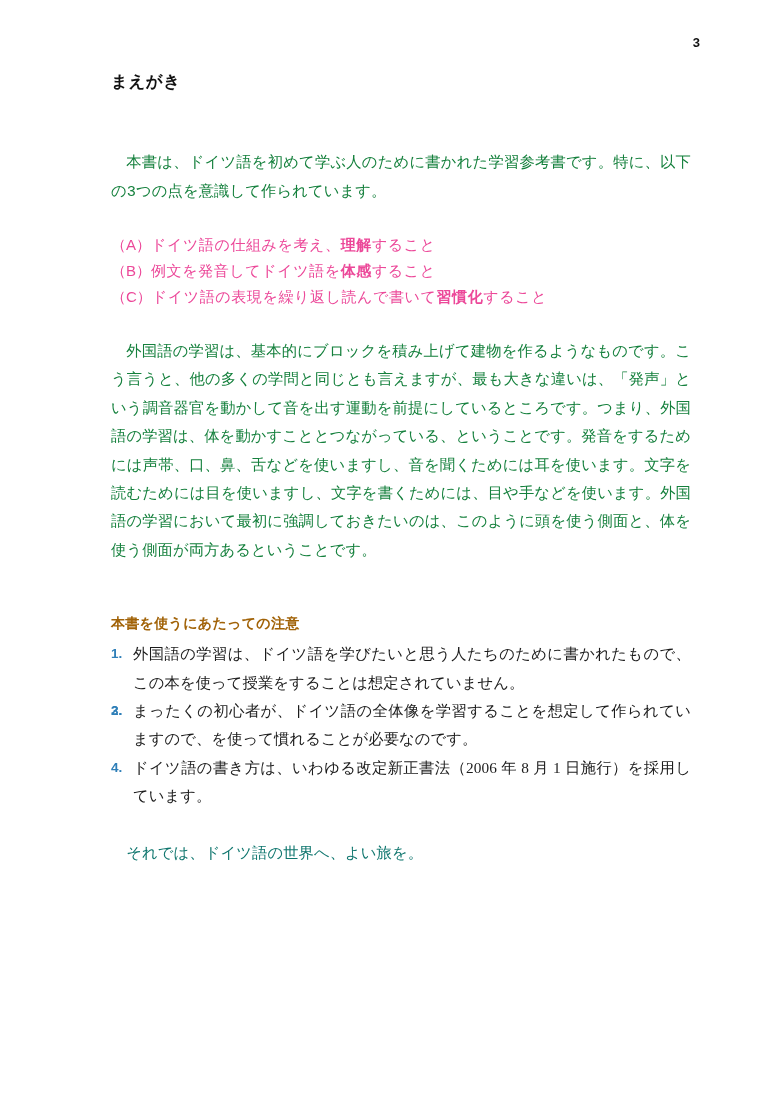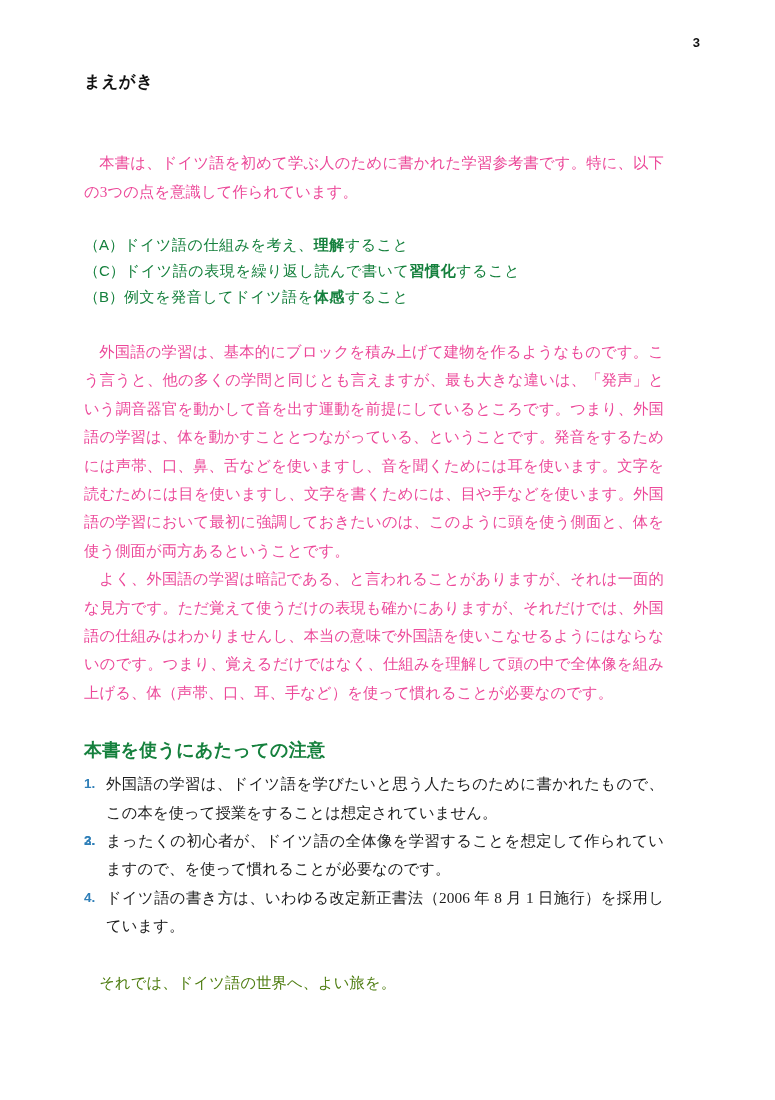--- a/index.html
+++ b/index.html
@@ -27,52 +27,52 @@
     font-family: "Liberation Sans", "DejaVu Sans", sans-serif;
     font-weight: bold;
     font-size: 13px;
     color: #111111;
     letter-spacing: 0;
   }
 
   
   .content {
     position: absolute;
-    left: 84px;
+    left: 111px;
     top: 70px;
     width: 580px;
   }
 
   
   .h-main {
     font-family: "Liberation Sans", "DejaVu Sans", sans-serif;
     font-weight: bold;
     font-size: 16.5px;
     color: #111111;
     letter-spacing: 0.5px;
     margin: 0 0 56px 0;
     line-height: 1.4;
   }
 
   .h-sub {
     font-family: "Liberation Sans", "DejaVu Sans", sans-serif;
     font-weight: bold;
-    font-size: 18px;
-    color: #15803d;
+    font-size: 14px;
+    color: #a16207;
     letter-spacing: 0.3px;
-    margin: 0 0 6px 0;
+    margin: 18px 0 6px 0;
     line-height: 1.5;
   }
 
   
   .para {
-    font-family: Liberation Serif, serif;
+    font-family: Liberation Mono, monospace;
     font-size: 15.3px;
     line-height: 28.4px;
-    color: #ec4899;
+    color: #15803d;
     margin: 0;
     text-align: justify;
     text-justify: inter-character;
     text-indent: 1em;
     letter-spacing: 0.1px;
   }
 
   .para + .para {
     margin-top: 0;
   }
@@ -80,21 +80,21 @@
   .gap-after-intro { height: 26px; }
   .gap-after-abc   { height: 28px; }
   .gap-before-sub  { height: 30px; }
   .gap-before-close{ height: 28px; }
 
   
   .abc-list {
     font-family: "Liberation Sans", "DejaVu Sans", sans-serif;
     font-size: 15px;
     line-height: 26px;
-    color: #15803d;
+    color: #ec4899;
     letter-spacing: 0.6px;
   }
   .abc-row { white-space: nowrap; }
   .abc-row .mark { letter-spacing: 0; }
   .abc-row b { font-weight: bold; }
 
   
   .notes {
     list-style: none;
     margin: 0;
@@ -119,21 +119,21 @@
     font-weight: bold;
     font-size: 13.5px;
     line-height: 28.4px;
     color: #2f7fb8;
   }
 
   .closing {
     font-family: "Liberation Serif", "DejaVu Serif", serif;
     font-size: 15.3px;
     line-height: 28.4px;
-    color: #4d7c0f;
+    color: #0f766e;
     text-indent: 1em;
     letter-spacing: 0.1px;
     margin: 0;
   }
 </style>
 </head>
 <body>
 
 <div class="page">
 
@@ -145,32 +145,31 @@
 
     <p class="para">本書は、ドイツ語を初めて学ぶ人のために書かれた学習参考書です。特に、以下の3つの点を意識して作られています。</p>
 
     <div class="gap-after-intro"></div>
 
     <div class="abc-list">
       <div class="abc-row">
         <span class="mark">（A）</span><span>ドイツ語の仕組みを考え、</span><b>理解</b><span>すること</span>
       </div>
       <div class="abc-row">
-        <span class="mark">（C）</span><span>ドイツ語の表現を繰り返し読んで書いて</span><b>習慣化</b><span>すること</span>
+        <span class="mark">（B）</span><span>例文を発音してドイツ語を</span><b>体感</b><span>すること</span>
       </div>
       <div class="abc-row">
-        <span class="mark">（B）</span><span>例文を発音してドイツ語を</span><b>体感</b><span>すること</span>
+        <span class="mark">（C）</span><span>ドイツ語の表現を繰り返し読んで書いて</span><b>習慣化</b><span>すること</span>
       </div>
     </div>
 
     <div class="gap-after-abc"></div>
 
     <p class="para">外国語の学習は、基本的にブロックを積み上げて建物を作るようなものです。こう言うと、他の多くの学問と同じとも言えますが、最も大きな違いは、「発声」という調音器官を動かして音を出す運動を前提にしているところです。つまり、外国語の学習は、体を動かすこととつながっている、ということです。発音をするためには声帯、口、鼻、舌などを使いますし、音を聞くためには耳を使います。文字を読むためには目を使いますし、文字を書くためには、目や手などを使います。外国語の学習において最初に強調しておきたいのは、このように頭を使う側面と、体を使う側面が両方あるということです。</p>
 
-    <p class="para">よく、外国語の学習は暗記である、と言われることがありますが、それは一面的な見方です。ただ覚えて使うだけの表現も確かにありますが、それだけでは、外国語の仕組みはわかりませんし、本当の意味で外国語を使いこなせるようにはならないのです。つまり、覚えるだけではなく、仕組みを理解して頭の中で全体像を組み上げる、体（声帯、口、耳、手など）を使って慣れることが必要なのです。</p>
 
     <div class="gap-before-sub"></div>
 
     <h2 class="h-sub">本書を使うにあたっての注意</h2>
 
     <ol class="notes">
       <li class="note-item">
         <span class="note-num">1.</span>
         <span>外国語の学習は、ドイツ語を学びたいと思う人たちのために書かれたもので、この本を使って授業をすることは想定されていません。</span>
       </li>

